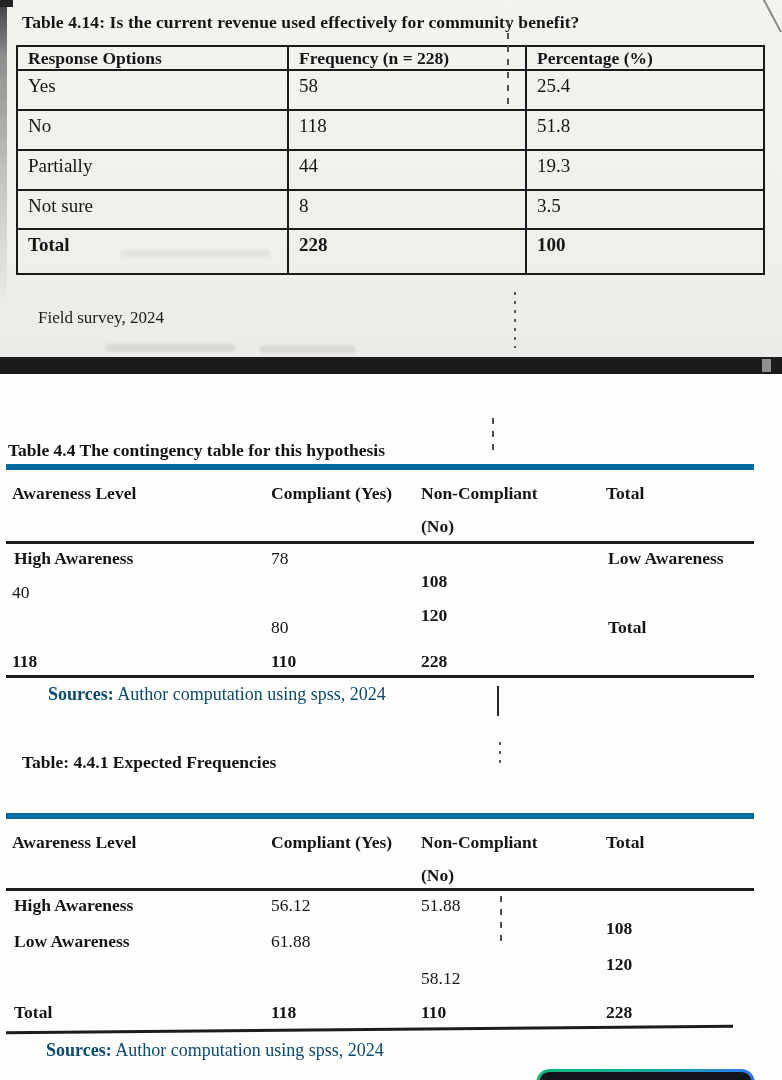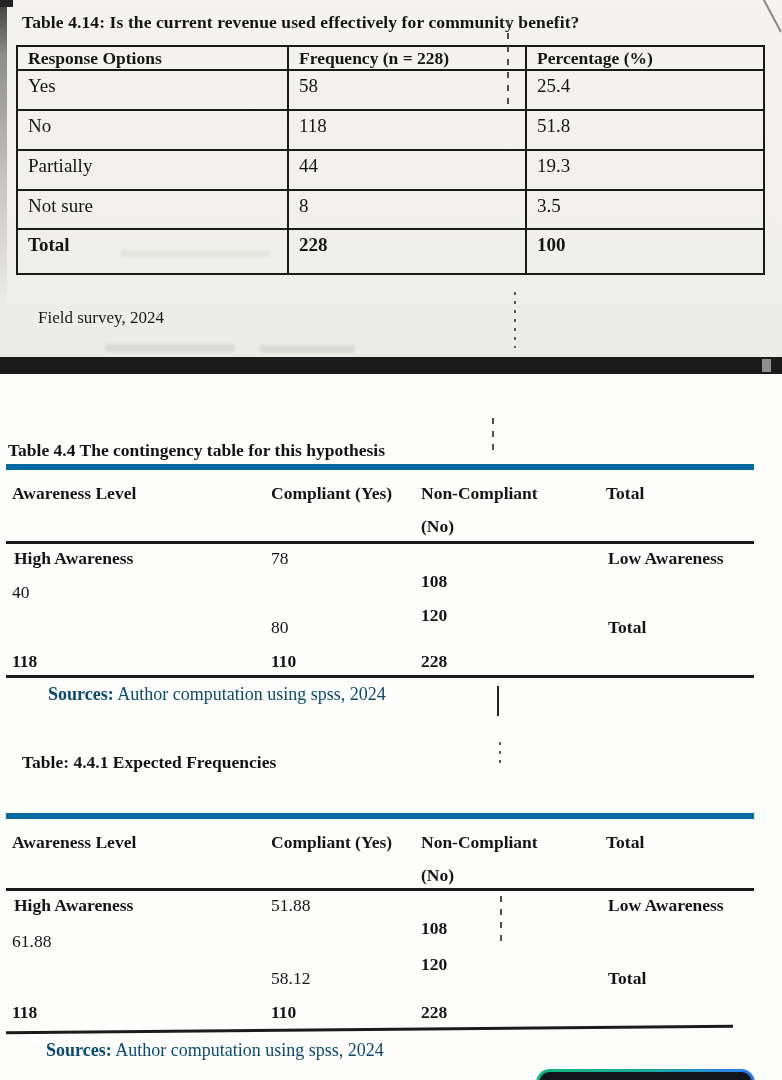--- a/index.html
+++ b/index.html
@@ -181,20 +181,21 @@
   <div class="ctable t3">
     <div class="hcell">Awareness Level</div>
     <div class="hcell">Compliant (Yes)</div>
     <div class="hcell">
       <span>Non-Compliant</span>
       <span>(No)</span>
     </div>
     <div class="hcell">Total</div>
 
     <div class="cell lab">High Awareness</div>
+    <div class="cell">56.12</div>
     <div class="cell">51.88</div>
     <div class="cell c4v">108</div>
 
     <div class="cell lab">Low Awareness</div>
     <div class="cell">61.88</div>
     <div class="cell"></div>
     <div class="cell c4v">120</div>
 
     <div class="cell lab"></div>
     <div class="cell"></div>

